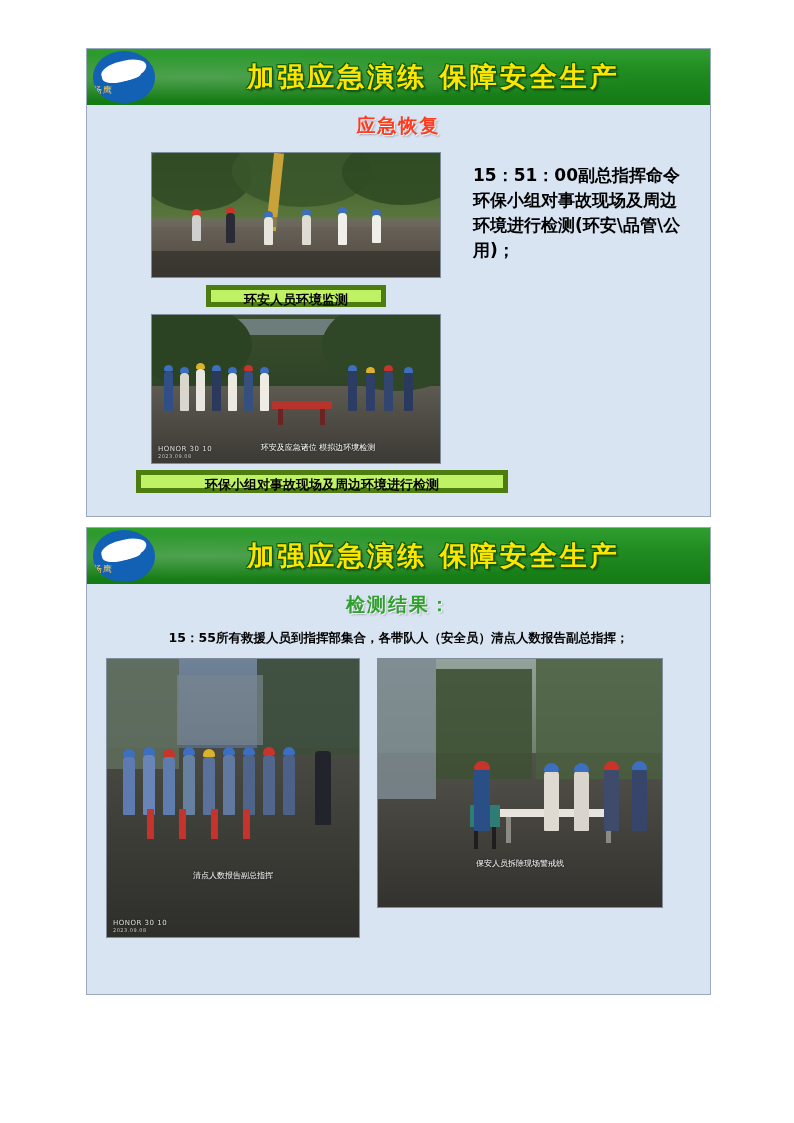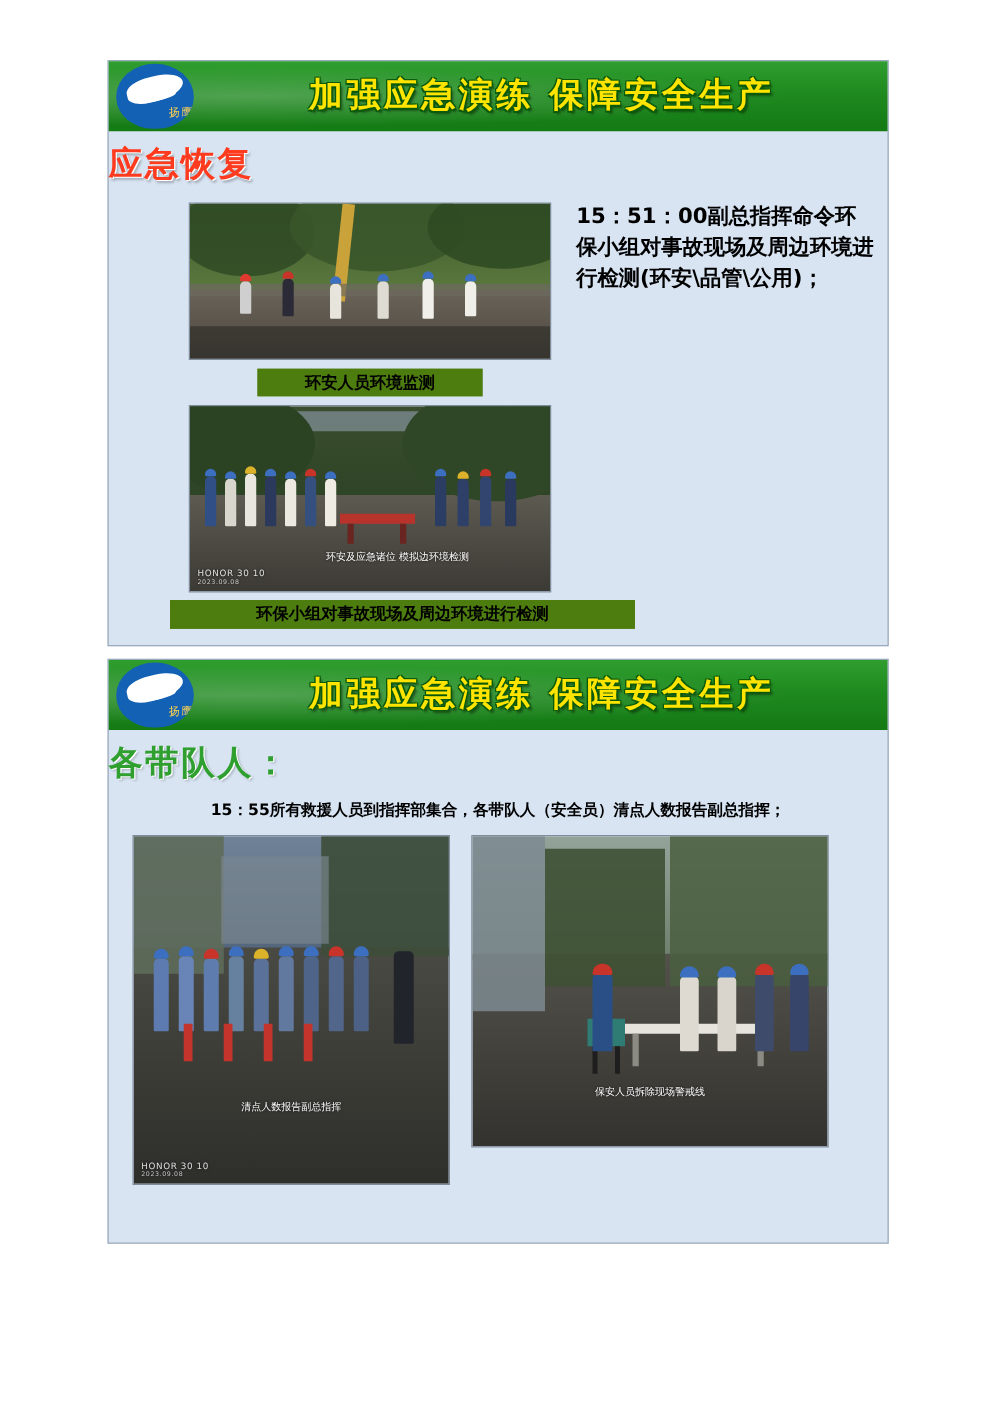--- a/index.html
+++ b/index.html
@@ -71,21 +71,21 @@
     position: absolute;
     left: 14px; top: 22px;
     width: 34px; height: 8px;
     background: #ffffff;
     border-radius: 50%;
     transform: rotate(-10deg);
   }
   .logo-badge .logo-text {
     position: absolute;
     left: 0; right: 0; bottom: 6px;
-    text-align: right;
+    text-align: left;
     color: #ffd34d;
     font-size: 9px;
     letter-spacing: 1px;
     font-family: "DejaVu Sans", sans-serif;
     margin-top: 16px;
   }
   .banner-title {
     position: absolute;
     left: 78px; right: 8px; top: 0;
     height: 56px;
@@ -98,21 +98,22 @@
     font-family: "DejaVu Sans", sans-serif;
     text-shadow:
       -1px -1px 0 #0a5a0a, 1px -1px 0 #0a5a0a,
       -1px 1px 0 #0a5a0a, 1px 1px 0 #0a5a0a,
       2px 2px 2px rgba(0,0,0,0.45);
     white-space: nowrap;
   }
 
   
   .slide-heading {
-    font-size: 27px;
+    text-align: center;
+    font-size: 19px;
     font-weight: bold;
     font-family: Liberation Serif, serif;
     letter-spacing: 2px;
     padding-top: 8px;
     color: #ff3b1f;
     text-shadow: 1px 1px 0 #ffffff, 2px 2px 2px rgba(0,0,0,0.25);
   }
   .slide-heading.green {
     color: #2fa02f;
     text-shadow: 1px 1px 0 #ffffff, 2px 2px 2px rgba(0,0,0,0.22);
@@ -124,22 +125,22 @@
     height: 368px;
   }
   .photo {
     position: absolute;
     border: 1px solid #7f8c9b;
     box-sizing: border-box;
     overflow: hidden;
   }
   .caption-box {
     position: absolute;
-    background: #4d7c0f;
-    border: 2px solid #4d7c0f;
+    background: #bef264;
+    border: 5px solid #4d7c0f;
     box-sizing: border-box;
     text-align: center;
     font-size: 13px;
     font-weight: bold;
     font-family: "DejaVu Sans", sans-serif;
     color: #000000;
     line-height: 20px;
     white-space: nowrap;
   }
 
@@ -151,21 +152,21 @@
   .s1-text {
     position: absolute;
     left: 374px; top: 12px;
     width: 240px;
     font-size: 17px;
     line-height: 25px;
     font-weight: bold;
     font-family: "DejaVu Sans", sans-serif;
     color: #000000;
   }
-  .s1-text p { margin: 0; }
+  .s1-text p { margin: 12px; }
 
   
   .s2-body {
     position: relative;
     height: 368px;
   }
   .s2-lead {
     position: absolute;
     left: 12px; top: 12px;
     right: 12px;
@@ -278,21 +279,21 @@
         <div class="person" style="left:108px; top:58px; height:38px; background:#efece4;"></div>
         <div class="helm" style="left:108px; top:52px; background:#3d6fc0;"></div>
         <div class="person" style="left:196px; top:56px; height:40px; background:#2c3d63;"></div>
         <div class="helm" style="left:196px; top:50px; background:#3d6fc0;"></div>
         <div class="person" style="left:214px; top:58px; height:38px; background:#2e4068;"></div>
         <div class="helm" style="left:214px; top:52px; background:#dcb22a;"></div>
         <div class="person" style="left:232px; top:56px; height:40px; background:#31456f;"></div>
         <div class="helm" style="left:232px; top:50px; background:#c9342a;"></div>
         <div class="person" style="left:252px; top:58px; height:38px; background:#2a3a5e;"></div>
         <div class="helm" style="left:252px; top:52px; background:#3d6fc0;"></div>
-        <div class="ph-label" style="bottom:22px;margin-left:44px;">环安及应急诸位 模拟边环境检测</div>
+        <div class="ph-label" style="bottom:10px;margin-left:44px;">环安及应急诸位 模拟边环境检测</div>
         <div class="ph-watermark">
           <span>HONOR 30 10</span>
           <small>2023.09.08</small>
         </div>
       </div>
 
       <div class="caption-box" id="caption-2">环保小组对事故现场及周边环境进行检测</div>
 
       <div class="s1-text">
         <p>15：51：00副总指挥命令环保小组对事故现场及周边环境进行检测(环安\品管\公用)；</p>
@@ -306,21 +307,21 @@
     <div class="banner">
       <div class="banner-bg-sweep"></div>
       <div class="logo-badge">
         <div class="swoosh"></div>
         <div class="swoosh2"></div>
         <div class="logo-text">扬鹰</div>
       </div>
       <div class="banner-title">加强应急演练    保障安全生产</div>
     </div>
 
-    <div class="slide-heading green">各带队人：</div>
+    <div class="slide-heading green">检测结果：</div>
 
     <div class="s2-body">
 
       <div class="s2-lead">15：55所有救援人员到指挥部集合，各带队人（安全员）清点人数报告副总指挥；</div>
 
       <div class="photo" id="photo-3">
         <div class="ph-sky" style="height:34%; background:linear-gradient(to bottom,#6f8298,#53657a);"></div>
         <div class="ph-ground" style="height:68%; background:linear-gradient(to bottom,#4a4a44,#2e2e2a);"></div>
         <div class="rect" style="left:0; top:0; width:72px; height:110px; background:#5e6b5a; opacity:.9;"></div>
         <div class="rect" style="left:150px; top:0; width:104px; height:96px; background:#3d4d38; opacity:.9;"></div>

